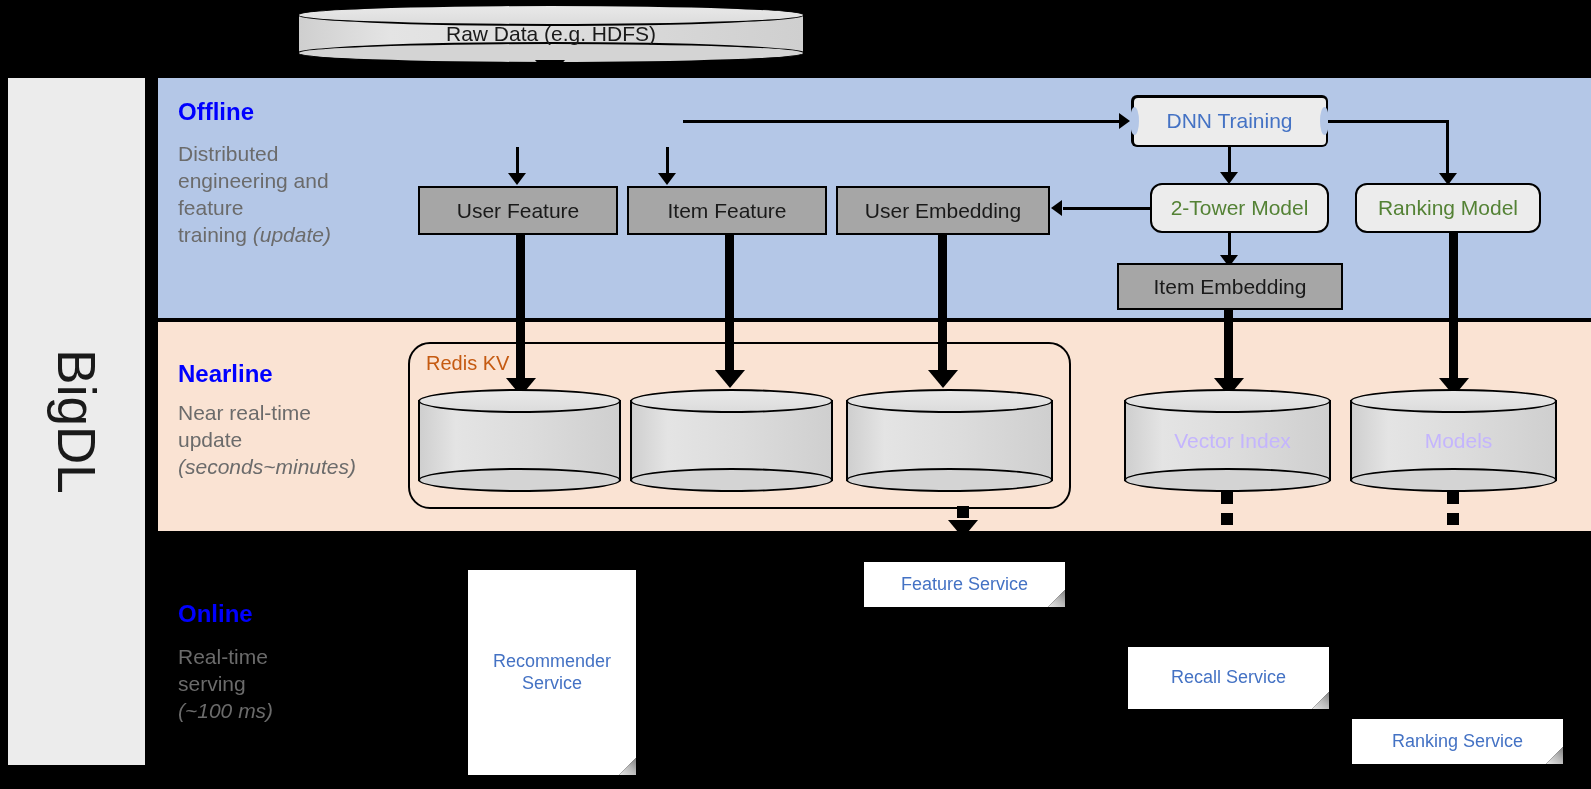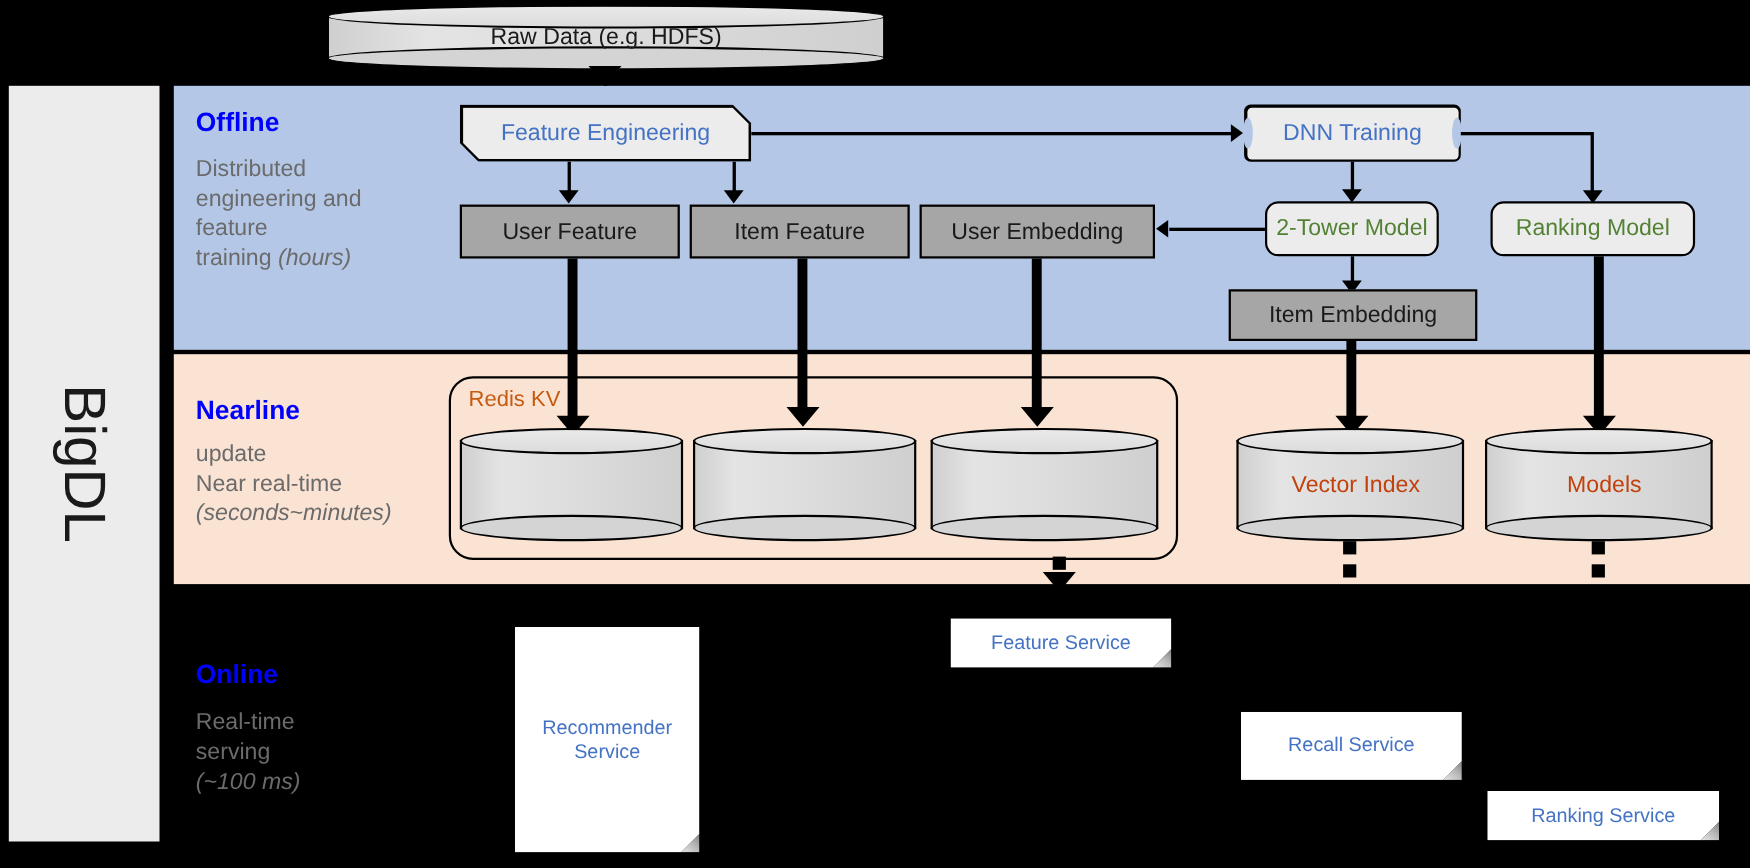--- a/index.html
+++ b/index.html
@@ -49,21 +49,21 @@
   .cyl{position:absolute;}
   .cyl .cbody{position:absolute;left:0;right:0;top:11px;bottom:11px;
     background:linear-gradient(to right,#cfcfcf 0%,#e4e4e4 18%,#dcdcdc 55%,#cfcfcf 100%);
     border-left:2.5px solid #000;border-right:2.5px solid #000;box-sizing:border-box;}
   .cyl .ctop{position:absolute;left:0;right:0;top:0;height:24px;border-radius:50%;
     background:linear-gradient(to bottom,#e9e9e9,#dcdcdc);border:2.5px solid #000;box-sizing:border-box;}
   .cyl .cbot{position:absolute;left:0;right:0;bottom:0;height:24px;border-radius:50%;
     background:#d4d4d4;border:2.5px solid #000;box-sizing:border-box;}
   .cyl .clabel{position:absolute;left:0;right:0;top:0;bottom:0;display:flex;
     align-items:center;justify-content:center;font-size:21px;color:#1a1a1a;z-index:4;}
-  .cyl .clabel.brown{color:#c2410c;padding-left:10px;}
+  .cyl .clabel.brown{color:#c4b5fd;padding-left:10px;}
 
   
   .doc{position:relative;}
   .doc .dpage{position:absolute;inset:0;background:#fff;
     clip-path:polygon(0 0,100% 0,100% calc(100% - 17px),calc(100% - 17px) 100%,0 100%);}
   .doc .dfold{position:absolute;right:0;bottom:0;width:17px;height:17px;
     background:linear-gradient(225deg,#7f7f7f 0%,#b8b8b8 45%,#e8e8e8 100%);
     clip-path:polygon(0 100%,100% 0,100% 100%);}
   .doc .dlabel{position:absolute;inset:0;display:flex;align-items:center;justify-content:center;
     text-align:center;color:#4472c4;font-size:18px;line-height:1.2;}
@@ -102,51 +102,48 @@
       <span>BigDL</span>
     </div>
   </div>
 
   <div class="abs band-title" style="left:178px;top:98px;">Offline</div>
   <div class="abs band-sub" style="left:178px;top:141px;width:215px;">
     <div>Distributed</div>
     <div>engineering and</div>
     <div>feature</div>
     <div>
-      <span>training </span><i>(hours)</i>
+      <span>training </span><i>(update)</i>
     </div>
   </div>
 
   <div class="abs band-title" style="left:178px;top:360px;">Nearline</div>
   <div class="abs band-sub" style="left:178px;top:400px;width:230px;">
+    <div>Near real-time</div>
     <div>update</div>
-    <div>Near real-time</div>
     <div><i>(seconds~minutes)</i></div>
   </div>
 
   <div class="abs band-title" style="left:178px;top:600px;">Online</div>
   <div class="abs band-sub" style="left:178px;top:644px;width:230px;">
     <div>Real-time</div>
     <div>serving</div>
     <div><i>(~100 ms)</i></div>
   </div>
 
   <div class="cyl" style="left:297px;top:4px;width:508px;height:60px;">
     <div class="cbody"></div>
     <div class="ctop" style="height:22px;"></div>
     <div class="cbot" style="height:22px;"></div>
     <div class="clabel">Raw Data (e.g. HDFS)</div>
   </div>
 
   <div class="ln vthin" style="left:549px;top:64px;height:14px;"></div>
   <div class="arrow-d-big" style="left:535px;top:60px;"></div>
 
-  <div class="abs clip-wrap clip-tr-bl" style="left:418px;top:95px;width:265px;height:52px;">
-    <div class="clip-inner">Feature Engineering</div>
-  </div>
 
   <div class="ln hthin" style="left:683px;top:120px;width:437px;"></div>
   <div class="arrow-r" style="left:1119px;top:113px;"></div>
 
   <div class="ln vthin" style="left:516px;top:147px;height:30px;"></div>
   <div class="arrow-d" style="left:508px;top:173px;"></div>
   <div class="ln vthin" style="left:666px;top:147px;height:30px;"></div>
   <div class="arrow-d" style="left:658px;top:173px;"></div>
 
   <div class="abs" style="left:1131px;top:95px;width:197px;height:52px;background:#000;border-radius:6px;">
@@ -160,21 +157,21 @@
   <div class="arrow-d" style="left:1220px;top:172px;"></div>
 
   <div class="ln hthin" style="left:1328px;top:120px;width:120px;"></div>
   <div class="ln vthin" style="left:1446px;top:120px;height:57px;"></div>
   <div class="arrow-d" style="left:1439px;top:173px;"></div>
 
   <div class="abs box gray" style="left:418px;top:186px;width:200px;height:49px;">User Feature</div>
   <div class="abs box gray" style="left:627px;top:186px;width:200px;height:49px;">Item Feature</div>
   <div class="abs box gray" style="left:836px;top:186px;width:214px;height:49px;">User Embedding</div>
 
-  <div class="abs box round green" style="left:1150px;top:183px;width:158px;height:50px;">2-Tower Model</div>
+  <div class="abs box round green" style="left:1150px;top:183px;width:179px;height:50px;">2-Tower Model</div>
   <div class="abs box round green" style="left:1355px;top:183px;width:186px;height:50px;">Ranking Model</div>
 
   <div class="ln hthin" style="left:1063px;top:207px;width:88px;"></div>
   <div class="arrow-l" style="left:1051px;top:200px;"></div>
 
   <div class="ln vthin" style="left:1228px;top:233px;height:26px;"></div>
   <div class="arrow-d" style="left:1220px;top:255px;"></div>
 
   <div class="abs box gray" style="left:1117px;top:263px;width:226px;height:47px;">Item Embedding</div>
 

